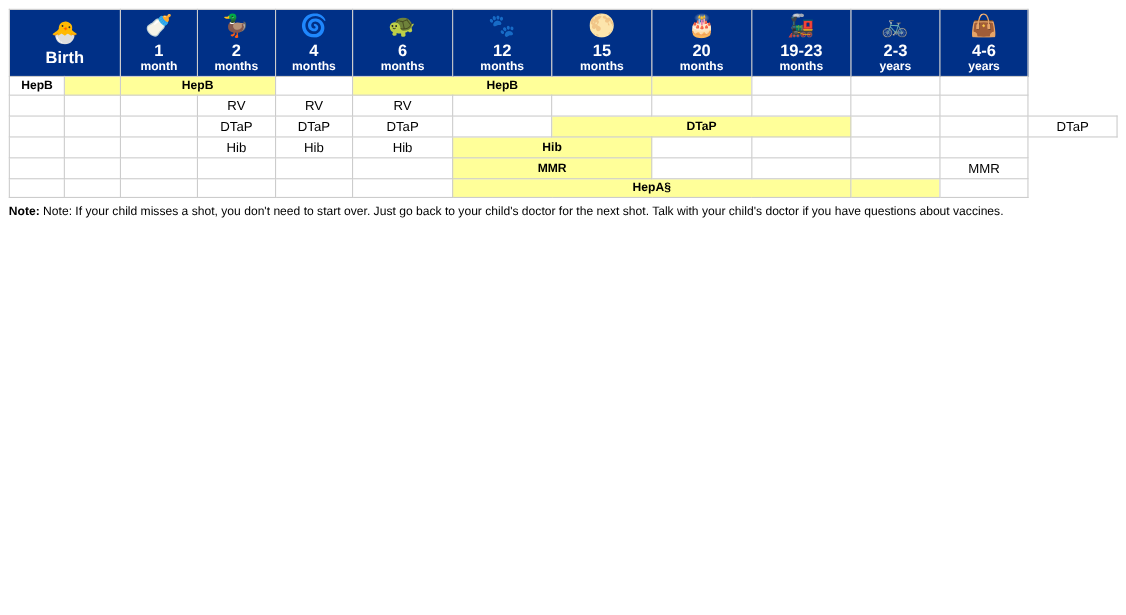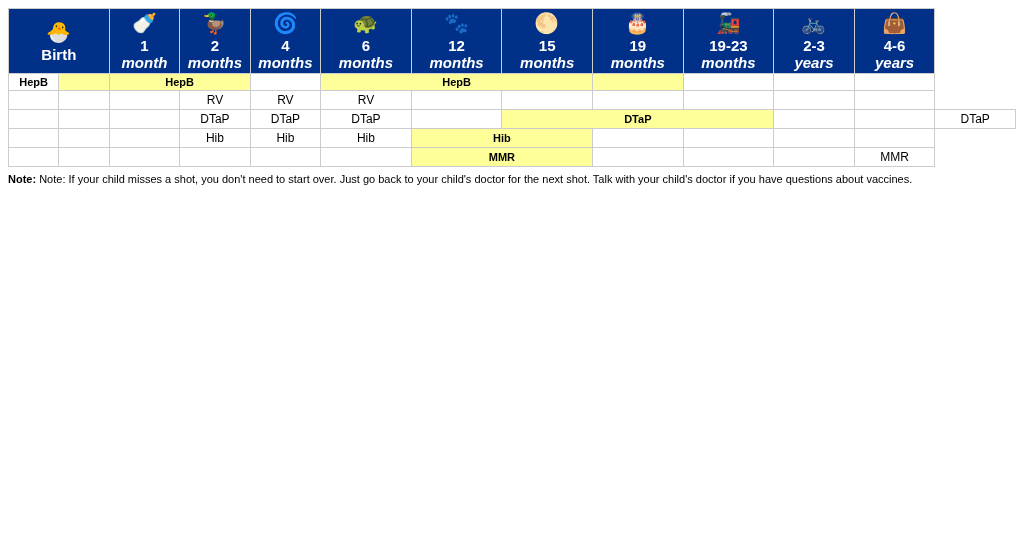--- a/index.html
+++ b/index.html
@@ -26,23 +26,22 @@
       padding: 4px 2px;
       vertical-align: top;
     }
 
     .header-cell .age-num {
       font-size: 15px;
       font-weight: bold;
       display: block;
     }
     .header-cell .age-unit {
-      font-size: 15px;
+      font-size: 11px;
       display: block;
-      font-style: italic;
     }
 
     .header-icon {
       font-size: 20px;
       display: block;
       margin-bottom: 2px;
     }
 
     .birth-header {
       background-color: #003087;
@@ -138,21 +137,21 @@
       </th>
 
       <th class="header-cell">
         <span class="header-icon">🌕</span>
         <span class="age-num">15</span>
         <span class="age-unit">months</span>
       </th>
 
       <th class="header-cell">
         <span class="header-icon">🎂</span>
-        <span class="age-num">19</span>
+        <span class="age-num">20</span>
         <span class="age-unit">months</span>
       </th>
 
       <th class="header-cell">
         <span class="header-icon">🚂</span>
         <span class="age-num">19-23</span>
         <span class="age-unit">months</span>
       </th>
 
       <th class="header-cell">
@@ -236,19 +235,30 @@
       <td class="empty-cell"></td>
       <td class="empty-cell"></td>
       <td class="yellow-bar" colspan="2">MMR</td>
       <td class="empty-cell"></td>
       <td class="empty-cell"></td>
       <td class="empty-cell"></td>
       <td class="empty-cell">MMR</td>
     </tr>
 
 
+    <tr>
+      <td class="vaccine-name-cell"></td>
+      <td class="empty-cell"></td>
+      <td class="empty-cell"></td>
+      <td class="empty-cell"></td>
+      <td class="empty-cell"></td>
+      <td class="empty-cell"></td>
+      <td class="yellow-bar" colspan="4">HepA§</td>
+      <td class="yellow-bar"></td>
+      <td class="empty-cell"></td>
+    </tr>
   </tbody>
 </table>
 
 <p class="note">
   <strong>Note:</strong>
   <span>Note: If your child misses a shot, you don't need to start over. Just go back to your child's doctor for the next shot. Talk with your child's doctor if you have questions about vaccines.</span>
 </p>
 
 </body></html>

